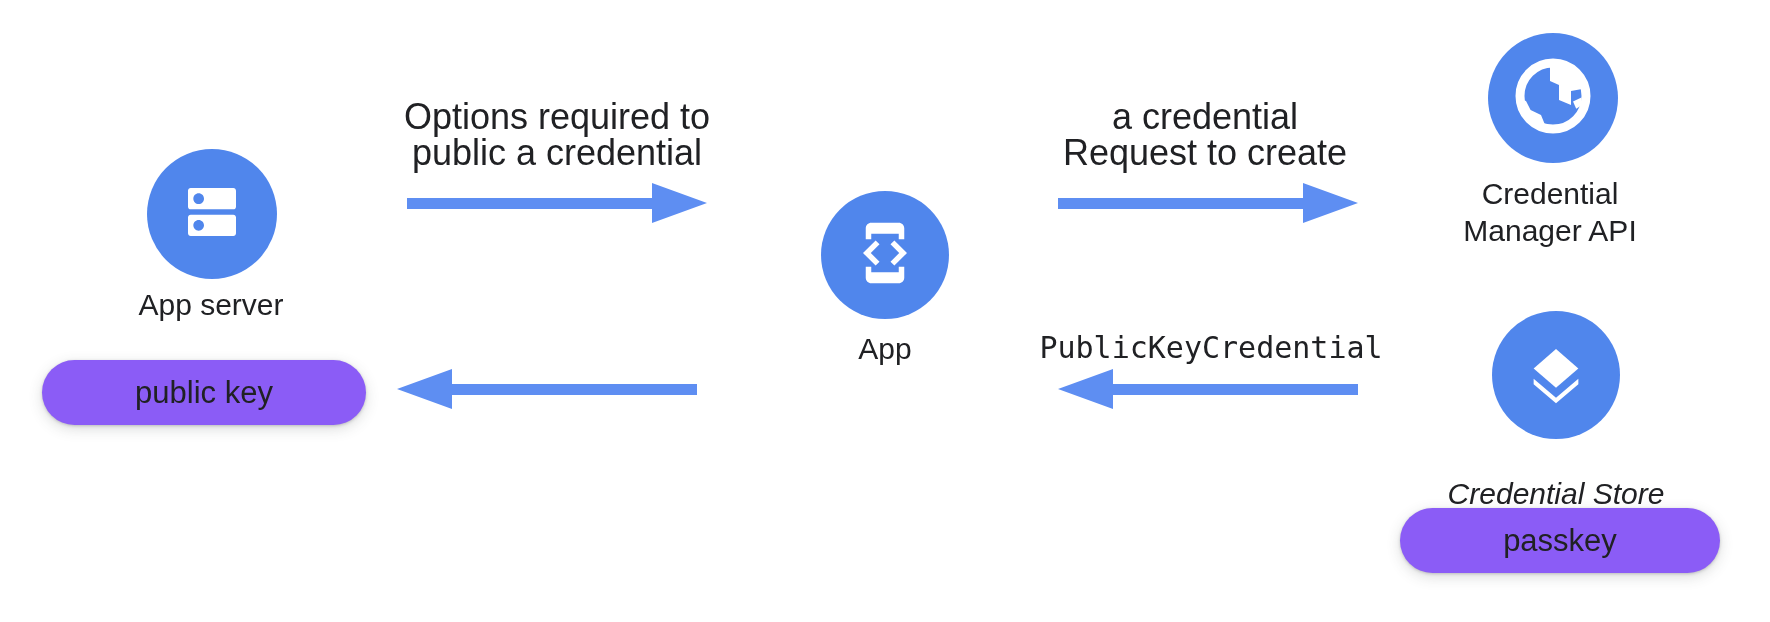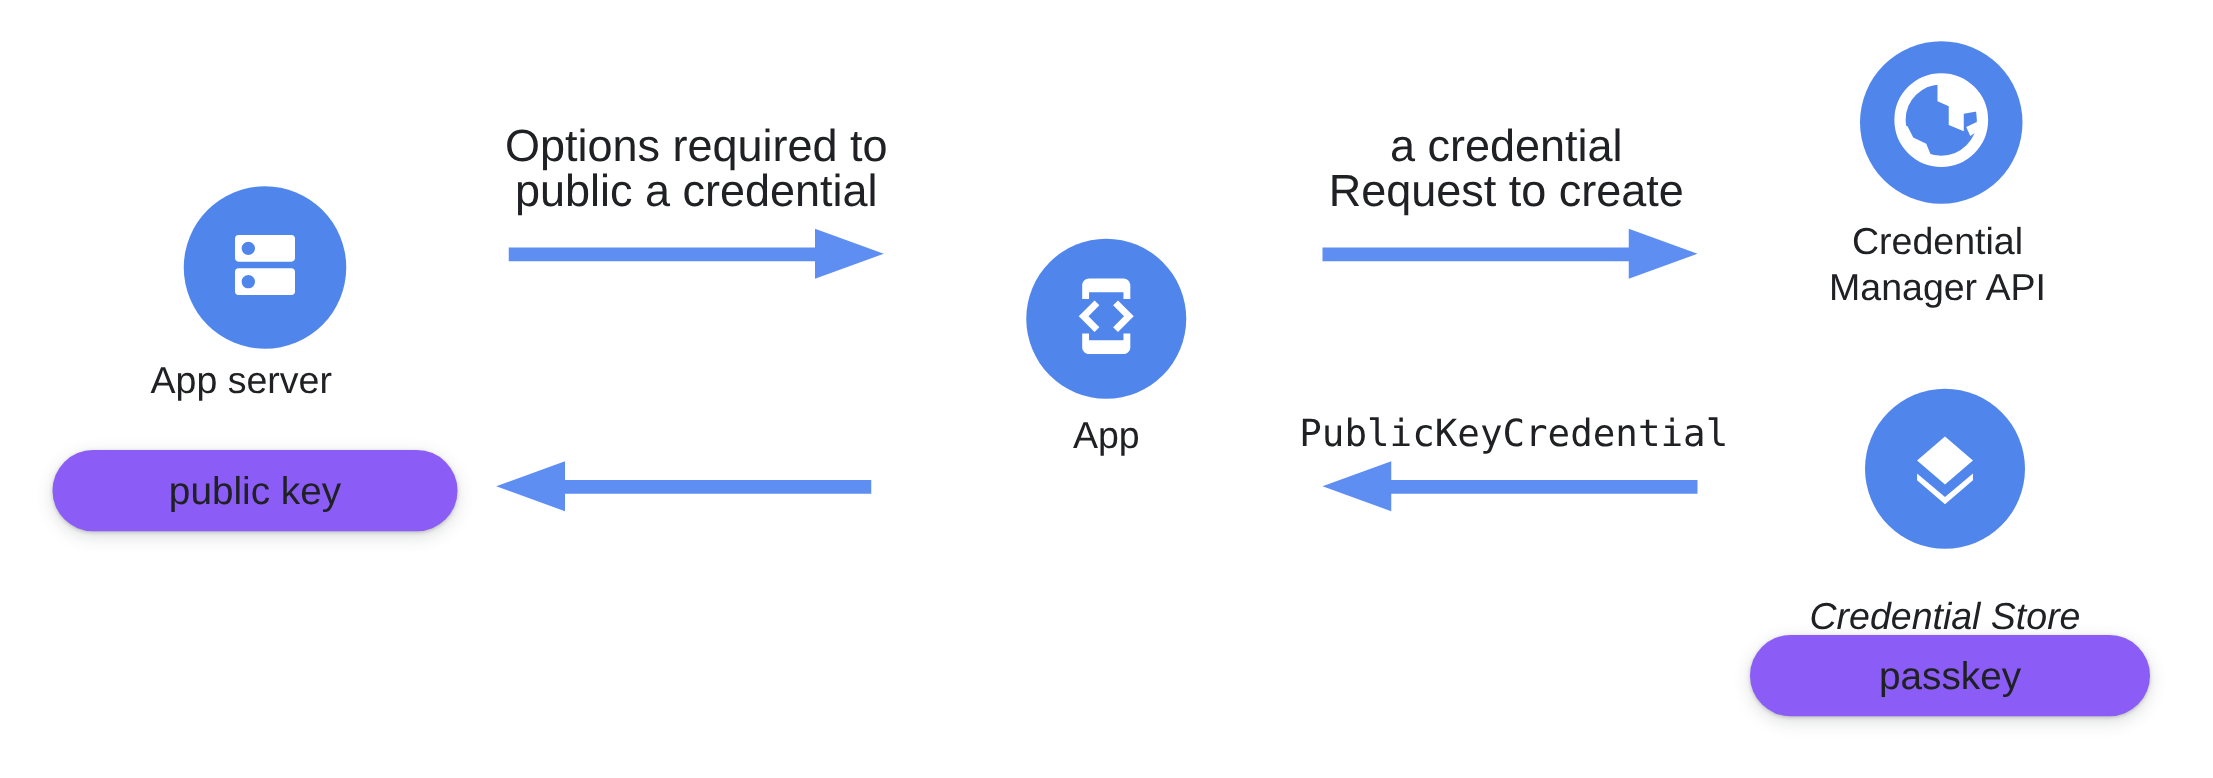--- a/index.html
+++ b/index.html
@@ -74,21 +74,21 @@
     transform: translateX(-50%);
     text-align: center;
     font-family: "DejaVu Sans Mono", "Liberation Mono", monospace;
     font-size: 30px;
     font-weight: 400;
     white-space: nowrap;
   }
 
   
   #circle-app-server   { left: 147px;  top: 149px; width: 130px; height: 130px; }
-  #label-app-server    { left: 193px;  top: 286px; }
+  #label-app-server    { left: 211px;  top: 286px; }
   #pill-public-key     { left: 42px;   top: 360px; width: 324px; height: 65px; }
 
   #arrow-options       { left: 407px;  top: 183px; width: 300px; }
   #label-options       { left: 557px;  top: 99px;  }
   #arrow-pubkey-info   { left: 397px;  top: 369px; width: 300px; }
   #label-pubkey-info   { left: 546px;  top: 284px; }
 
   #circle-app          { left: 821px;  top: 191px; width: 128px; height: 128px; }
   #label-app           { left: 885px;  top: 330px; }
 

